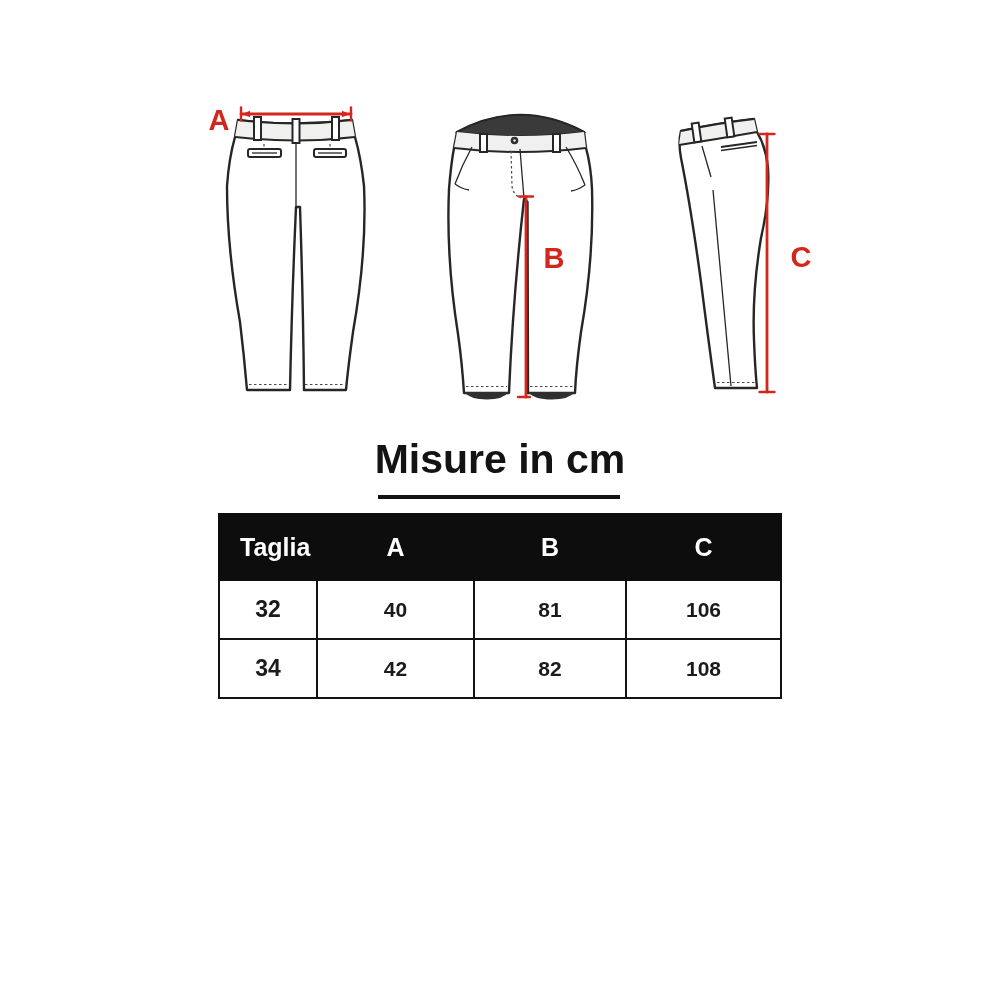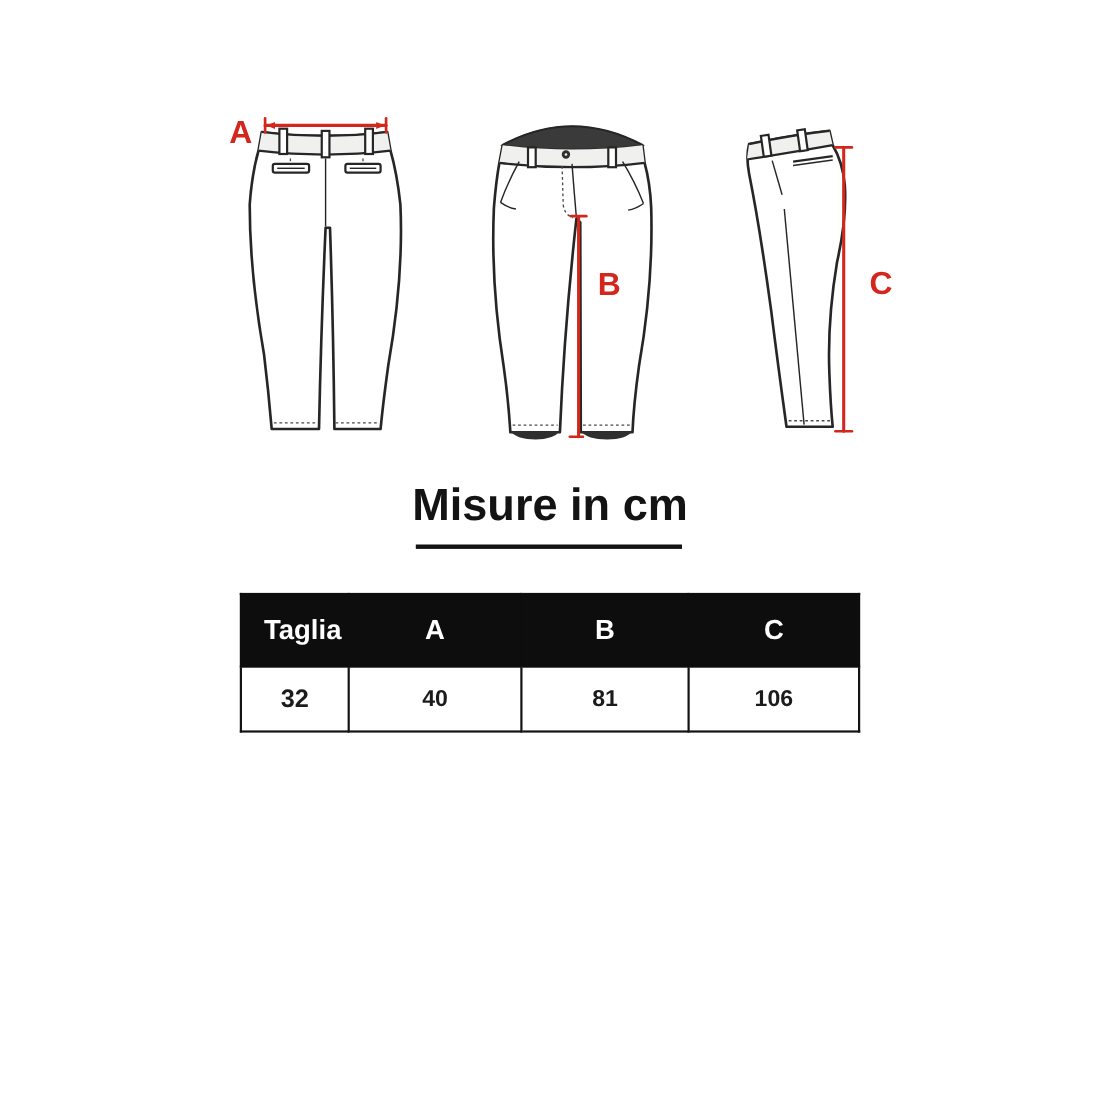--- a/index.html
+++ b/index.html
@@ -14,21 +14,21 @@
     text-align:center; font-size:41px; line-height:36px; font-weight:800;
     color:#131313; letter-spacing:0px;
   }
   .title-underline {
     position:absolute; left:378px; top:495px; width:242px; height:4px;
     background:#131313;
   }
 
   table.size-table {
     position:absolute; left:218px; top:513px; width:562px;
-    border-collapse:collapse; table-layout:fixed;margin-top:26px;
+    border-collapse:collapse; table-layout:fixed;
   }
   table.size-table th {
     background:#0d0d0d; color:#ffffff; height:64px;
     font-size:25px; font-weight:bold; text-align:center;
     border:2px solid #0d0d0d; padding:0;
   }
   table.size-table th.col-taglia { text-align:left; padding-left:20px; }
   table.size-table td {
     background:#ffffff; color:#1b1b1b; height:57px;
     border:2px solid #131313; text-align:center; vertical-align:middle;
@@ -153,16 +153,22 @@
         <th>C</th>
       </tr>
     </thead>
     <tbody>
       <tr>
         <td class="col-taglia">32</td>
         <td>40</td>
         <td>81</td>
         <td>106</td>
       </tr>
+      <tr>
+        <td class="col-taglia">34</td>
+        <td>42</td>
+        <td>82</td>
+        <td>108</td>
+      </tr>
     </tbody>
   </table>
 
 </div>
 
 </body></html>

